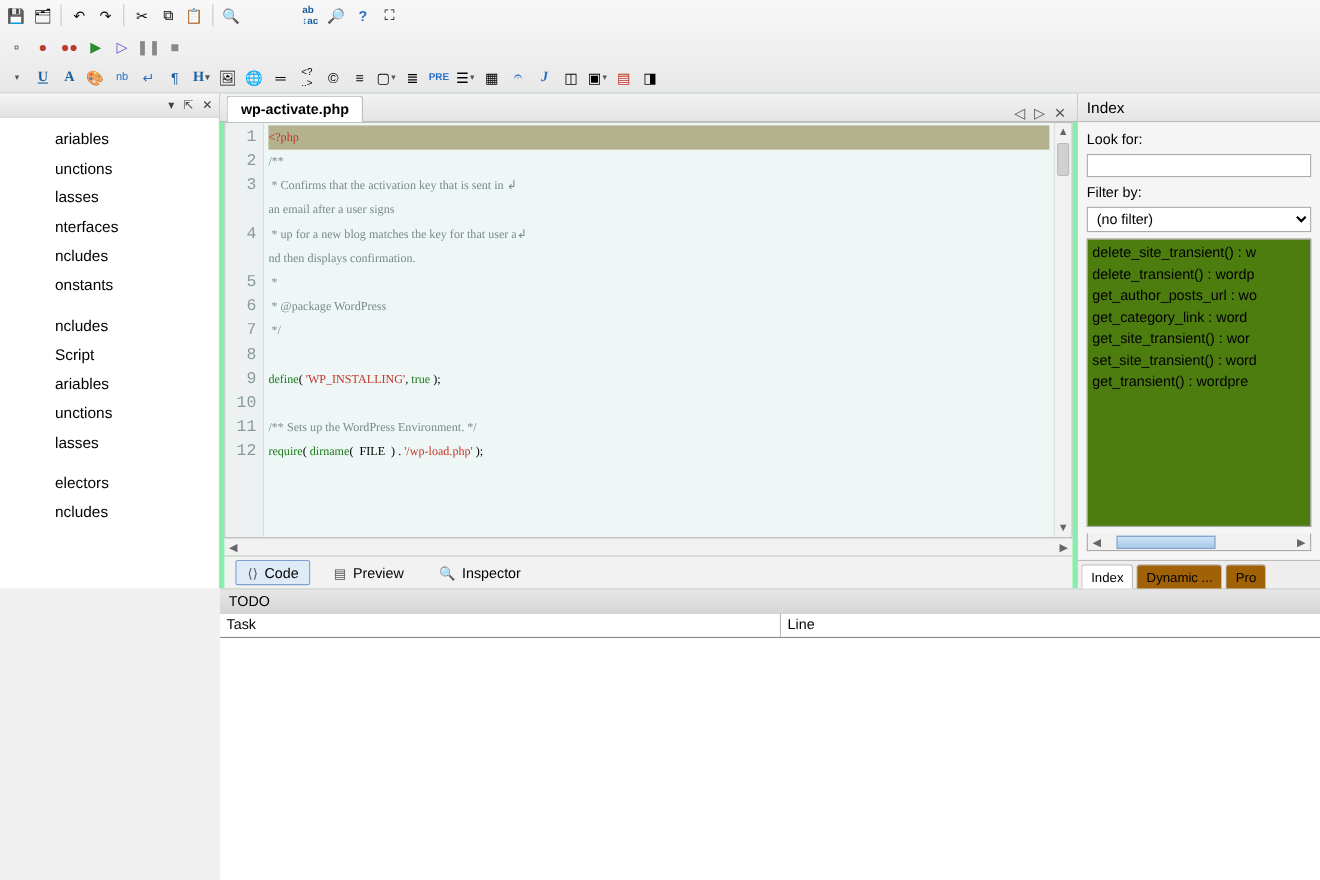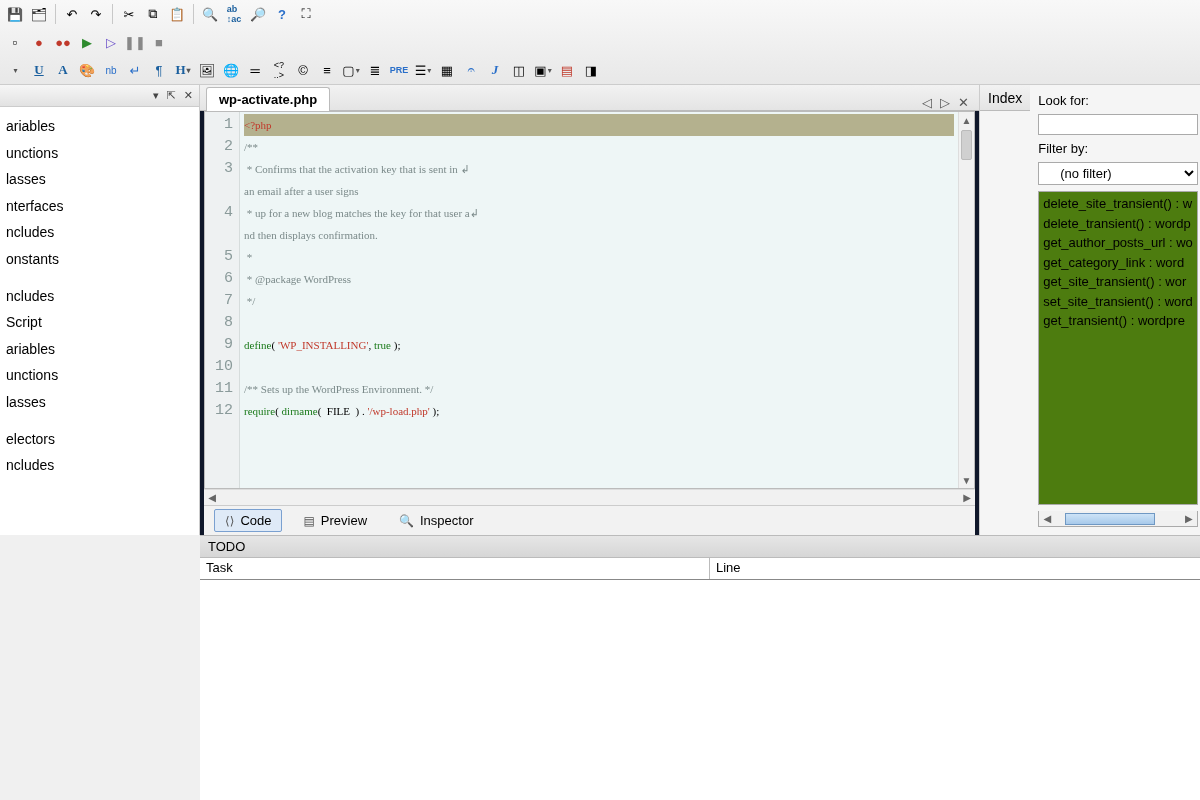--- a/index.html
+++ b/index.html
@@ -64,29 +64,29 @@
   padding:0 2px;
 }
 .tree {
   flex:1;
   padding: 6px 8px 6px 4px;
   font-size: 14px;
   line-height: 1.9;
   overflow:hidden;
   font-family: "Segoe UI", Tahoma, Arial, sans-serif;
 }
-.tree .item { white-space: nowrap; cursor: pointer; padding:0 2px;}
+.tree .item { white-space: nowrap; cursor: pointer; padding:0 2px;margin-left:44px;}
 .tree .group-gap { height:10px; }
 
 .center-panel {
   flex:1;
   display:flex;
   flex-direction:column;
   border-right:1px solid #ccc;
-  background:#0f172a;
+  background:#86efac;
 }
 .tabbar {
   height: 26px;
   display:flex;
   align-items:flex-end;
   background: linear-gradient(#f2f2f2,#e4e4e4);
   border-bottom:1px solid #bbb;
   padding: 0 6px;
 }
 .tab {
@@ -168,37 +168,37 @@
   cursor:pointer;
   border-radius:2px;
 }
 .viewtab.active { border-color:#7aa0d0; background:#dfeaf7; }
 .viewtab .vt-icon { font-size:12px; color:#555;}
 
 .right-panel {
   width: 220px;
   background:#f5f5f5;
   display:flex;
-  flex-direction:row;
+  flex-direction:column;
 }
 .right-panel .title {
   height:26px;
   background:linear-gradient(#f2f2f2,#e4e4e4);
   border-bottom:1px solid #bbb;
   display:flex; align-items:center;
   padding:0 8px;
   font-size:14px;
   font-weight:500;
 }
 .right-body { padding:8px; display:flex; flex-direction:column; gap:6px; flex:1; }
 .right-body label { font-size:13px; }
 .right-body input, .right-body select {
   width:100%;
   border:1px solid #aaa;
-  padding:2px 17px;
+  padding:2px 4px;
   font-size:13px;
   background:#fff;
   font-family:inherit;
 }
 .funclist {
   flex:1;
   border:1px solid #aaa;
   background:#4d7c0f;
   font-size:13px;
   line-height:1.5;
@@ -258,21 +258,21 @@
     <div class="tbtn">🗂</div>
     <span class="sep"></span>
     <div class="tbtn">↶</div>
     <div class="tbtn">↷</div>
     <span class="sep"></span>
     <div class="tbtn">✂</div>
     <div class="tbtn">⧉</div>
     <div class="tbtn">📋</div>
     <span class="sep"></span>
     <div class="tbtn">🔍</div>
-    <div class="tbtn" style="font-size:9px;font-weight:bold;color:#1a5f9e;">ab<br>↕ac</div>
+    <div class="tbtn" style="font-size:9px;font-weight:bold;color:#1a5f9e;margin-left:48px;">ab<br>↕ac</div>
     <div class="tbtn">🔎</div>
     <div class="tbtn" style="color:#2a6fc9;font-weight:bold;">?</div>
     <div class="tbtn">⛶</div>
   </div>
   <div class="toolbar">
     <div class="tbtn">▫</div>
     <div class="tbtn" style="color:#c0392b;">●</div>
     <div class="tbtn" style="color:#c0392b;">●●</div>
     <div class="tbtn" style="color:#2e8b2e;">▶</div>
     <div class="tbtn" style="color:#6a4fc9;">▷</div>

